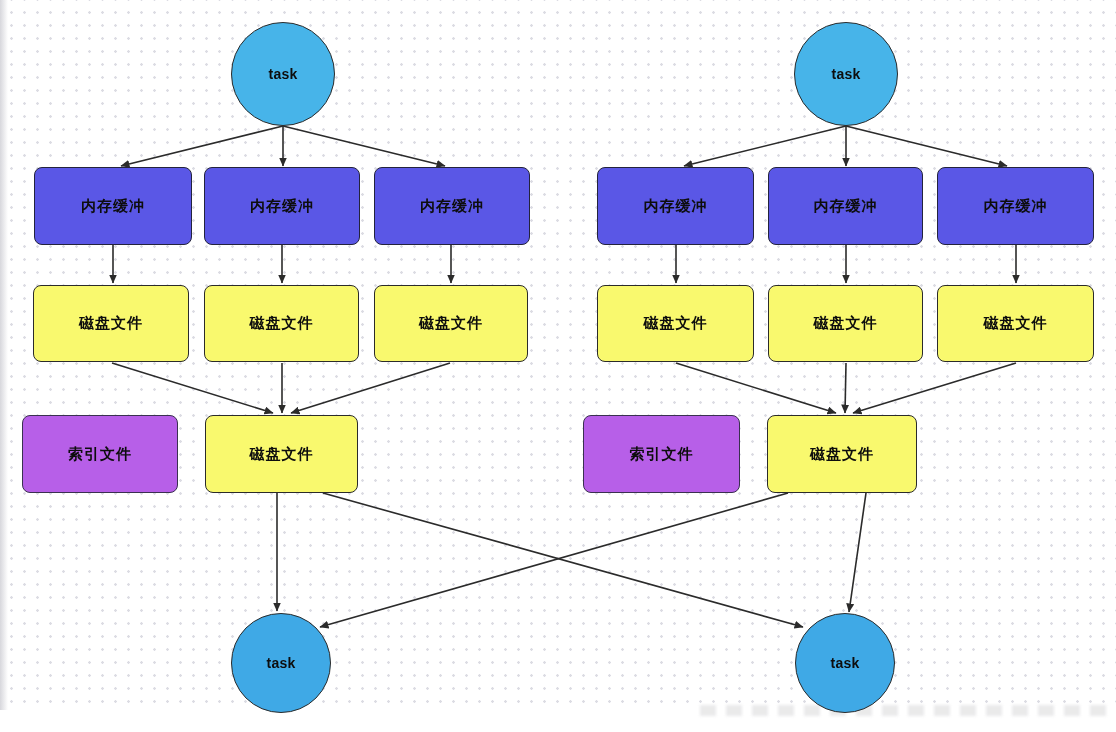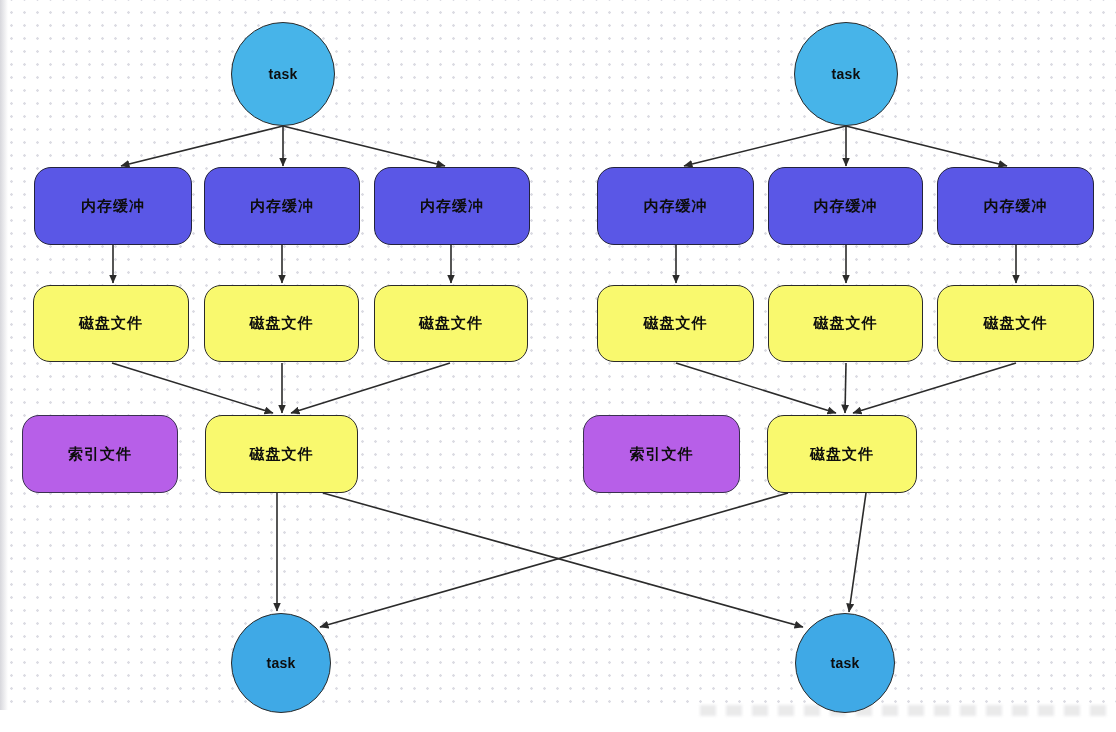--- a/index.html
+++ b/index.html
@@ -41,21 +41,21 @@
     display: flex;
     align-items: center;
     justify-content: center;
     box-sizing: border-box;
     border: 1.6px solid #2b2b2b;
     color: #0d0d0d;
     font-weight: 700;
     user-select: none;
   }
   .node.rect {
-    border-radius: 17px;
+    border-radius: 8px;
     font-size: 15px;
     letter-spacing: 1px;
   }
   .node.circle {
     border-radius: 50%;
     font-size: 14px;
     letter-spacing: 0.2px;
   }
   #edge-layer {
     position: absolute;

